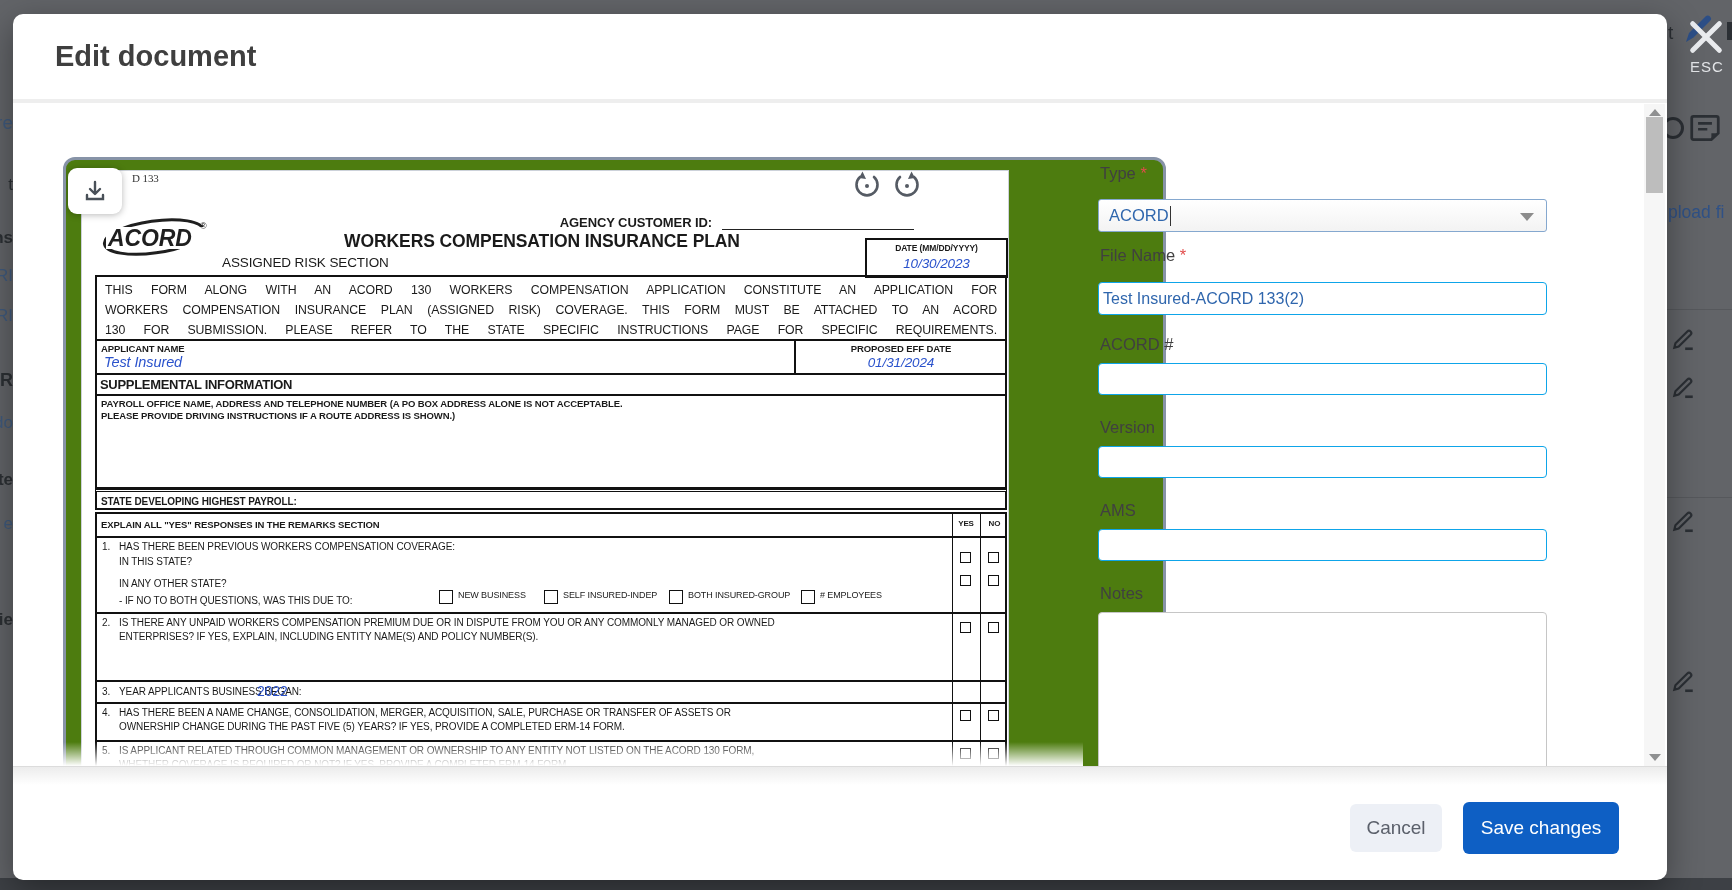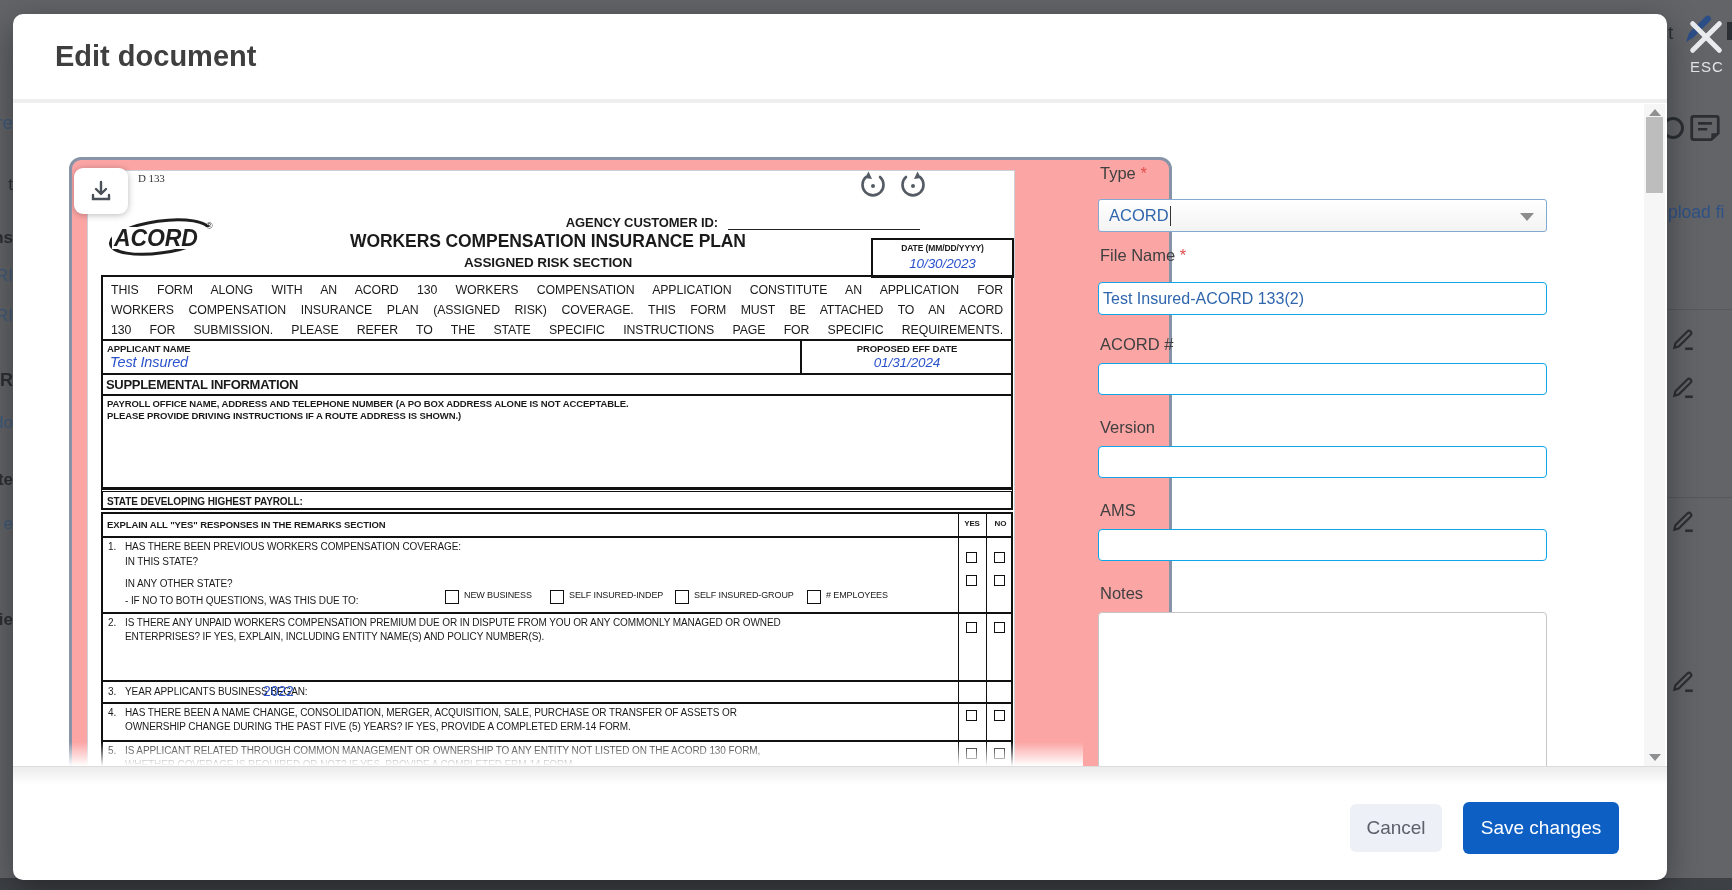--- a/index.html
+++ b/index.html
@@ -82,43 +82,43 @@
 
   .combobox { position:absolute; left:1085px; top:95px; width:449px; height:33px;
     border:1px solid #85a8cf; border-radius:3px;
     background:linear-gradient(#ffffff, #f3f3f3); display:flex; align-items:center; padding-left:10px; }
   .combobox .val { color:#2f66ad; font-size:16.5px; }
   .caret-bar { display:inline-block; width:1.5px; height:20px; background:#333; margin-left:1px; }
   .dd-arrow { position:absolute; right:12px; top:13px; width:0; height:0;
     border-left:7px solid transparent; border-right:7px solid transparent; border-top:8px solid #8c8c8c; }
 
   
-  .preview { position:absolute; left:56px; top:53px; width:1103px; height:640px;
-    border:3px solid #8793a7; border-radius:12px; background:#fca5a5; overflow:hidden; }
+  .preview { position:absolute; left:50px; top:53px; width:1103px; height:640px;
+    border:3px solid #8793a7; border-radius:12px; background:#4d7c0f; overflow:hidden; }
   .page { position:absolute; left:15px; top:10px; width:928px; height:660px;
     background:#fff; border:1px solid #cdd2da; color:#1a1a1a; letter-spacing:-0.1px; }
 
   .doc-code { position:absolute; left:50px; top:1px; font-family:"Liberation Serif", serif;
     font-size:11px; color:#333; }
   .dl-btn { position:absolute; left:2px; top:8px; width:54px; height:46px; background:#fff;
     border-radius:9px; box-shadow:0 1px 7px rgba(0,0,0,.28); display:flex;
     align-items:center; justify-content:center; z-index:4; }
   .rot { position:absolute; top:10px; width:30px; height:30px; z-index:4; }
   .rot-ccw { left:786px; } .rot-cw { left:826px; }
 
   .agency-label { position:absolute; left:400px; top:44px; width:230px; text-align:right;
     font-size:13px; font-weight:bold; }
   .agency-line { position:absolute; left:640px; top:58px; width:192px; height:1px; background:#222; }
 
   .acord-logo { position:absolute; left:18px; top:42px; width:112px; height:50px; }
 
   .doc-title { position:absolute; left:140px; top:60px; width:640px; text-align:center;
     font-size:17.5px; font-weight:bold; }
-  .doc-subtitle { position:absolute; left:140px; top:84px; width:640px; text-align:center;
-    font-size:13.5px; font-weight:bold; }
+  .doc-subtitle { position:absolute; left:140px; top:84px; width:640px; 
+    font-size:13.5px; font-weight:normal; }
 
   .datebox { position:absolute; left:783px; top:67px; width:143px; height:40px; border:2px solid #111; }
   .datebox .dl { position:absolute; top:3px; width:100%; text-align:center; font-size:8.5px; font-weight:bold; }
   .datebox .dv { position:absolute; top:16px; width:100%; text-align:center; font-size:13.5px;
     font-style:italic; color:#2a52cc; }
 
   .stmtbox { position:absolute; left:13px; top:104px; width:912px; height:66px;
     border:2.5px solid #111; padding:3px 8px; }
   .stmtbox .line { font-size:12.3px; line-height:20px; text-align:justify; text-align-last:justify; }
 
@@ -298,21 +298,21 @@
             <div class="cbitem" style="left:342px; top:52px">
               <span class="cb"></span>
               <span class="cl">NEW BUSINESS</span>
             </div>
             <div class="cbitem" style="left:447px; top:52px">
               <span class="cb"></span>
               <span class="cl">SELF INSURED-INDEP</span>
             </div>
             <div class="cbitem" style="left:572px; top:52px">
               <span class="cb"></span>
-              <span class="cl">SELF INSURED-GROUP</span>
+              <span class="cl">BOTH INSURED-GROUP</span>
             </div>
             <div class="cbitem" style="left:704px; top:52px">
               <span class="cb"></span>
               <span class="cl"># EMPLOYEES</span>
             </div>
             <div class="ynpair" style="top:14px">
               <span class="ycb"></span>
               <span class="ncb"></span>
             </div>
             <div class="ynpair" style="top:37px">

